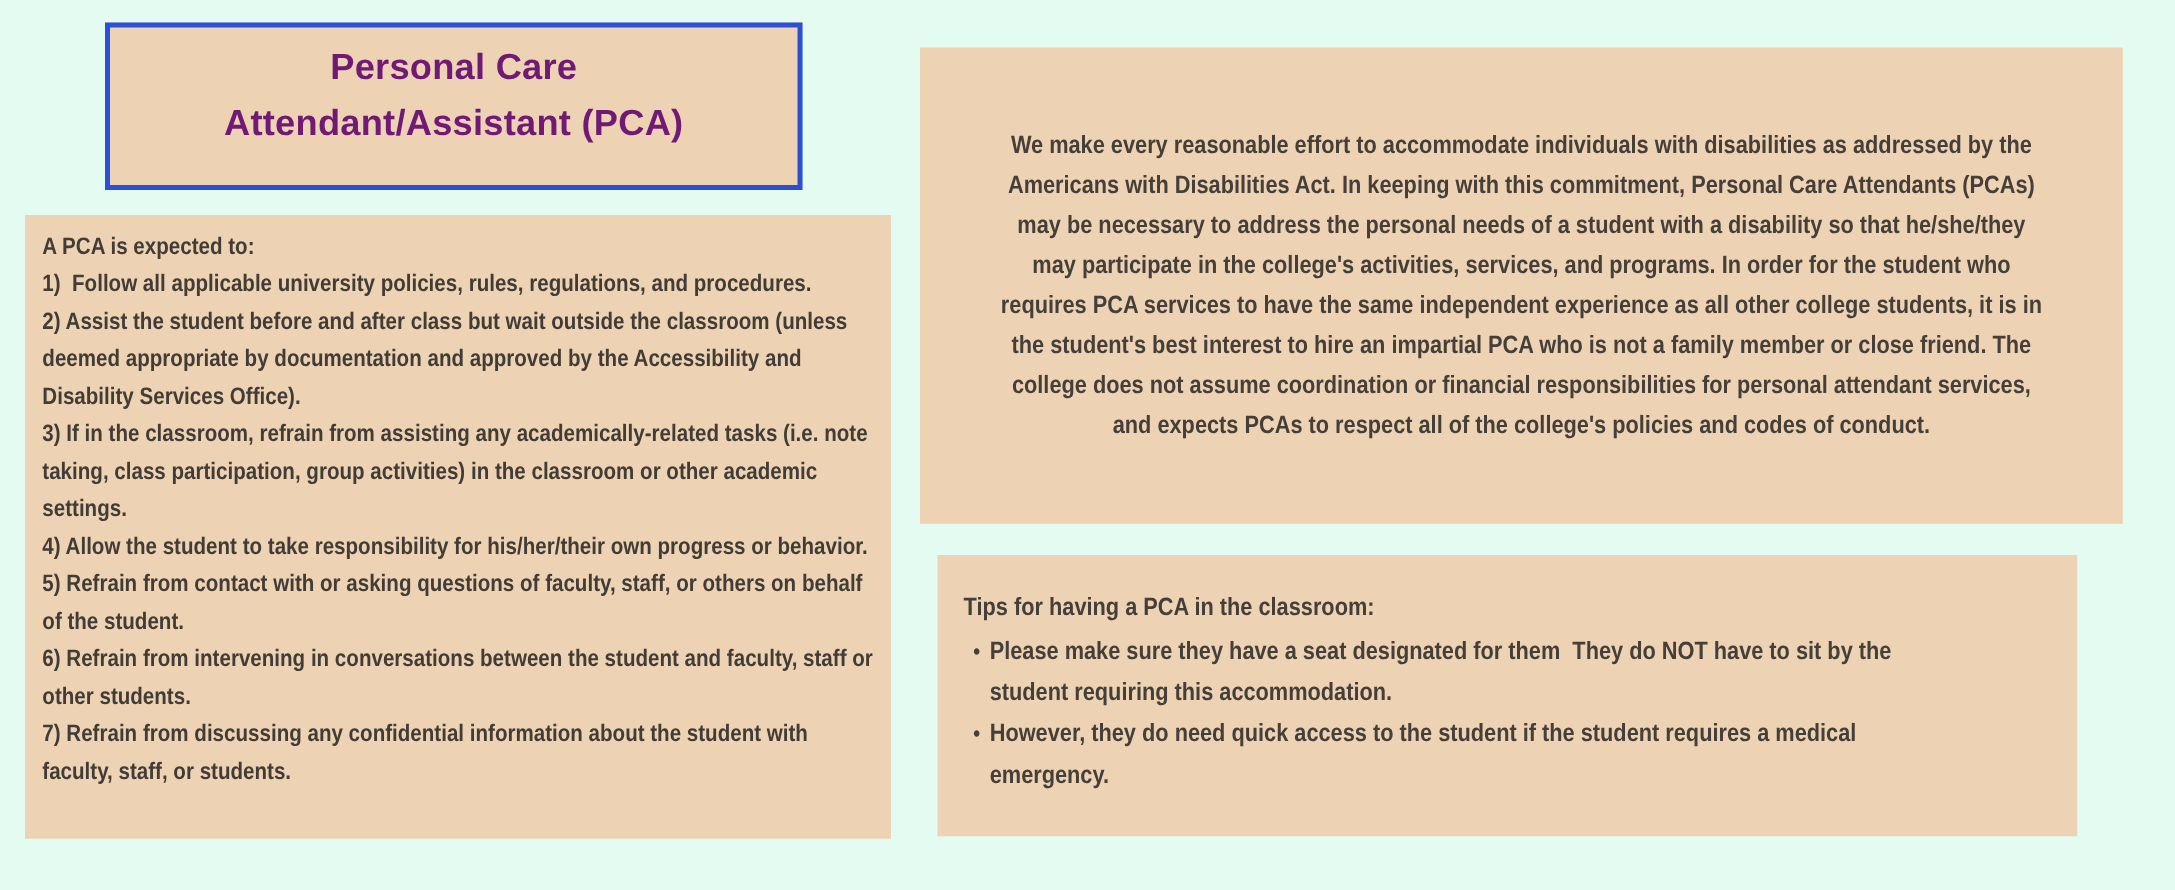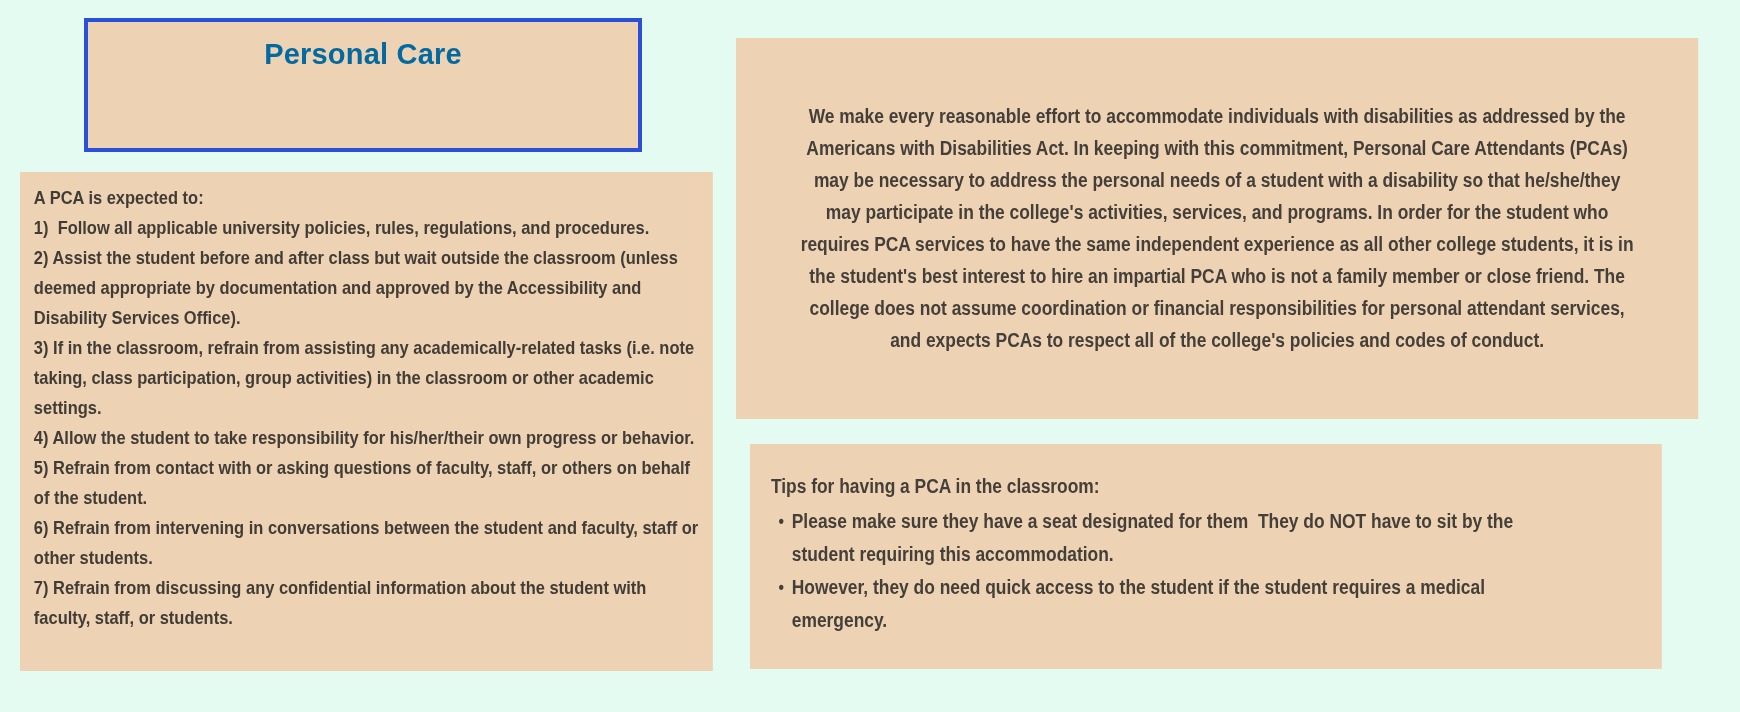--- a/index.html
+++ b/index.html
@@ -21,21 +21,21 @@
     width: 558px; height: 134px;
     box-sizing: border-box;
     background: #edd2b4;
     border: 4px solid #2b50d8;
     text-align: center;
     padding-top: 10px;
   }
   .title-line {
     font-size: 29px;
     font-weight: 700;
-    color: #0369a1;
+    color: #701a75;
     line-height: 45px;
     letter-spacing: 0.2px;
   }
   
   .panel {
     position: absolute;
     box-sizing: border-box;
     background: #edd2b4;
     transform-origin: 0 0;
     color: #413c36;
@@ -87,20 +87,21 @@
     white-space: pre-wrap;
   }
 </style>
 </head>
 <body>
 
 <div class="stage">
 
   <div class="title-box">
     <div class="title-line">Personal Care</div>
+    <div class="title-line">Attendant/Assistant (PCA)</div>
   </div>
 
   <div class="panel expectations-panel">
     <div class="line">A PCA is expected to:</div>
     <div class="line">1)  Follow all applicable university policies, rules, regulations, and procedures.</div>
     <div class="line">2) Assist the student before and after class but wait outside the classroom (unless deemed appropriate by documentation and approved by the Accessibility and Disability Services Office).</div>
     <div class="line">3) If in the classroom, refrain from assisting any academically-related tasks (i.e. note taking, class participation, group activities) in the classroom or other academic settings.</div>
     <div class="line">4) Allow the student to take responsibility for his/her/their own progress or behavior.</div>
     <div class="line">5) Refrain from contact with or asking questions of faculty, staff, or others on behalf of the student.</div>
     <div class="line">6) Refrain from intervening in conversations between the student and faculty, staff or other students.</div>

